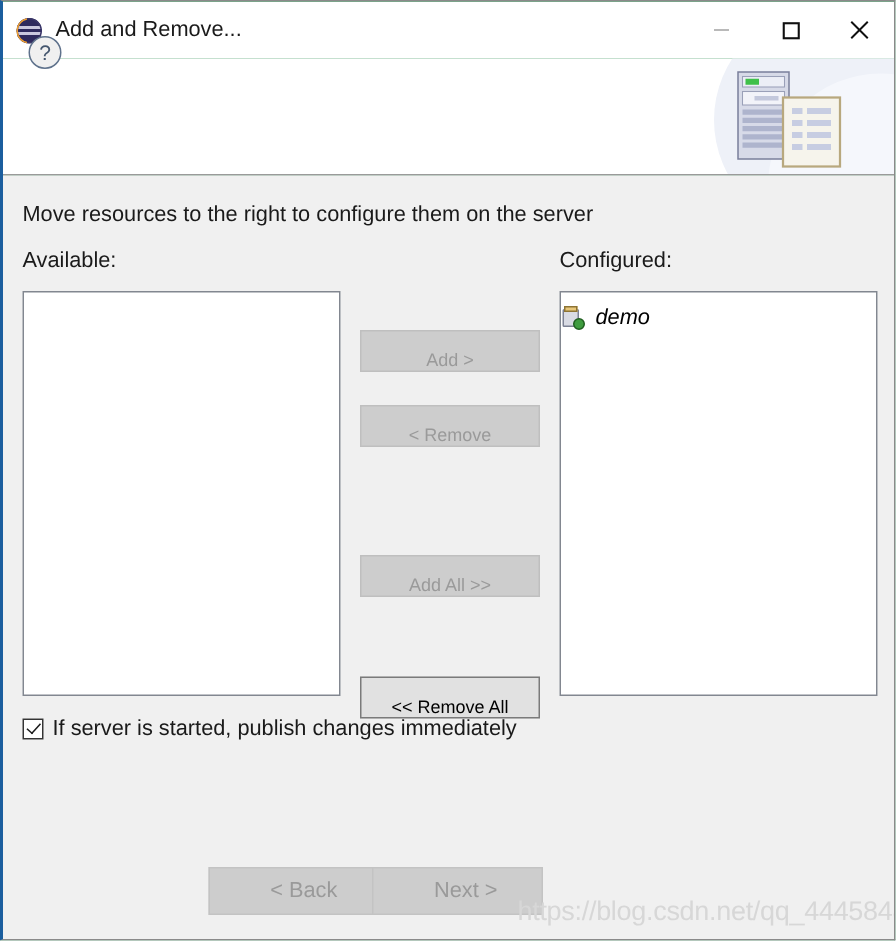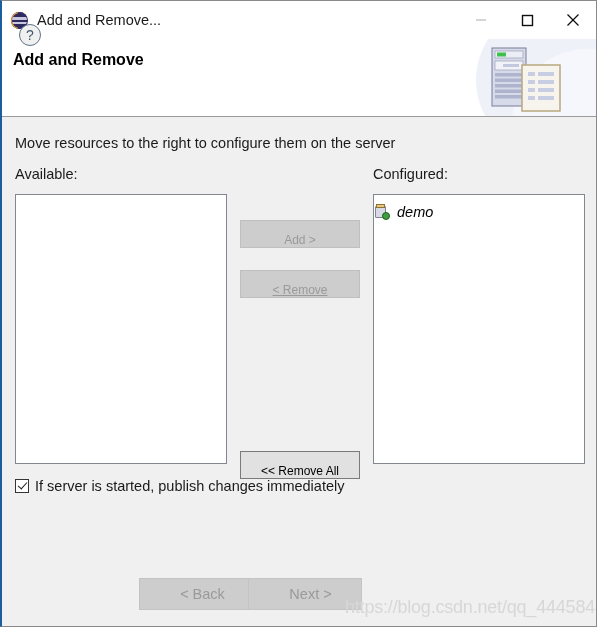--- a/index.html
+++ b/index.html
@@ -237,21 +237,21 @@
     color: #9a9a9a;
     padding: 12px;
   }
   .midbtn.enabled {
     background: #e1e1e1;
     border: 1px solid #7a7a7a;
     color: #000000;
     margin-top: 36px;
   }
   #btn-add      { top: 103px; }
-  #btn-remove   { top: 153px; text-decoration: underline; }
+  #btn-remove   { top: 153px; }
   #btn-add-all  { top: 253px; }
   #btn-remove-all { top: 298px; }
 
   
   #publish-row {
     position: absolute;
     left: 13px; top: 361px;
     display: flex;
     align-items: center;
   }
@@ -366,21 +366,20 @@
       <div class="wctl">
         <svg width="14" height="14" viewBox="0 0 14 14">
           <line class="glyph-close" x1="1.5" y1="1.5" x2="12.5" y2="12.5" stroke-width="1.3"></line>
           <line class="glyph-close" x1="12.5" y1="1.5" x2="1.5" y2="12.5" stroke-width="1.3"></line>
         </svg>
       </div>
     </div>
   </div>
 
   <div id="header">
-    <div id="header-title">Add and Remove</div>
     <div id="header-art">
       <div class="wash"></div>
       <div class="wash2"></div>
       <svg width="126" height="77" viewBox="0 0 126 77" style="position:absolute;left:0;top:0;">
 
         <rect x="22" y="9" width="34" height="58" fill="#d7dae8" stroke="#7a7f9b" stroke-width="1"></rect>
         <rect x="25" y="12" width="28" height="7" fill="#eceef6" stroke="#9aa0b8" stroke-width="0.7"></rect>
         <rect x="27" y="13.5" width="9" height="4" fill="#3fc04a"></rect>
         <rect x="25" y="22" width="28" height="9" fill="#f2f3f9" stroke="#9aa0b8" stroke-width="0.7"></rect>
         <rect x="33" y="25" width="16" height="3" fill="#c3c8dc"></rect>
@@ -418,20 +417,21 @@
           <span class="body"></span>
             <span class="cap"></span>
             <span class="badge"></span>
         </span>
         <span>demo</span>
       </div>
     </div>
 
     <button class="midbtn" id="btn-add">Add &gt;</button>
     <button class="midbtn" id="btn-remove">&lt; Remove</button>
+    <button class="midbtn" id="btn-add-all">Add All &gt;&gt;</button>
     <button class="midbtn enabled" id="btn-remove-all">&lt;&lt; Remove All</button>
 
     <div id="publish-row">
       <span class="cbox checked"></span>
       <span id="publish-label">If server is started, publish changes immediately</span>
     </div>
   </div>
 
   <div id="footer"></div>
 

